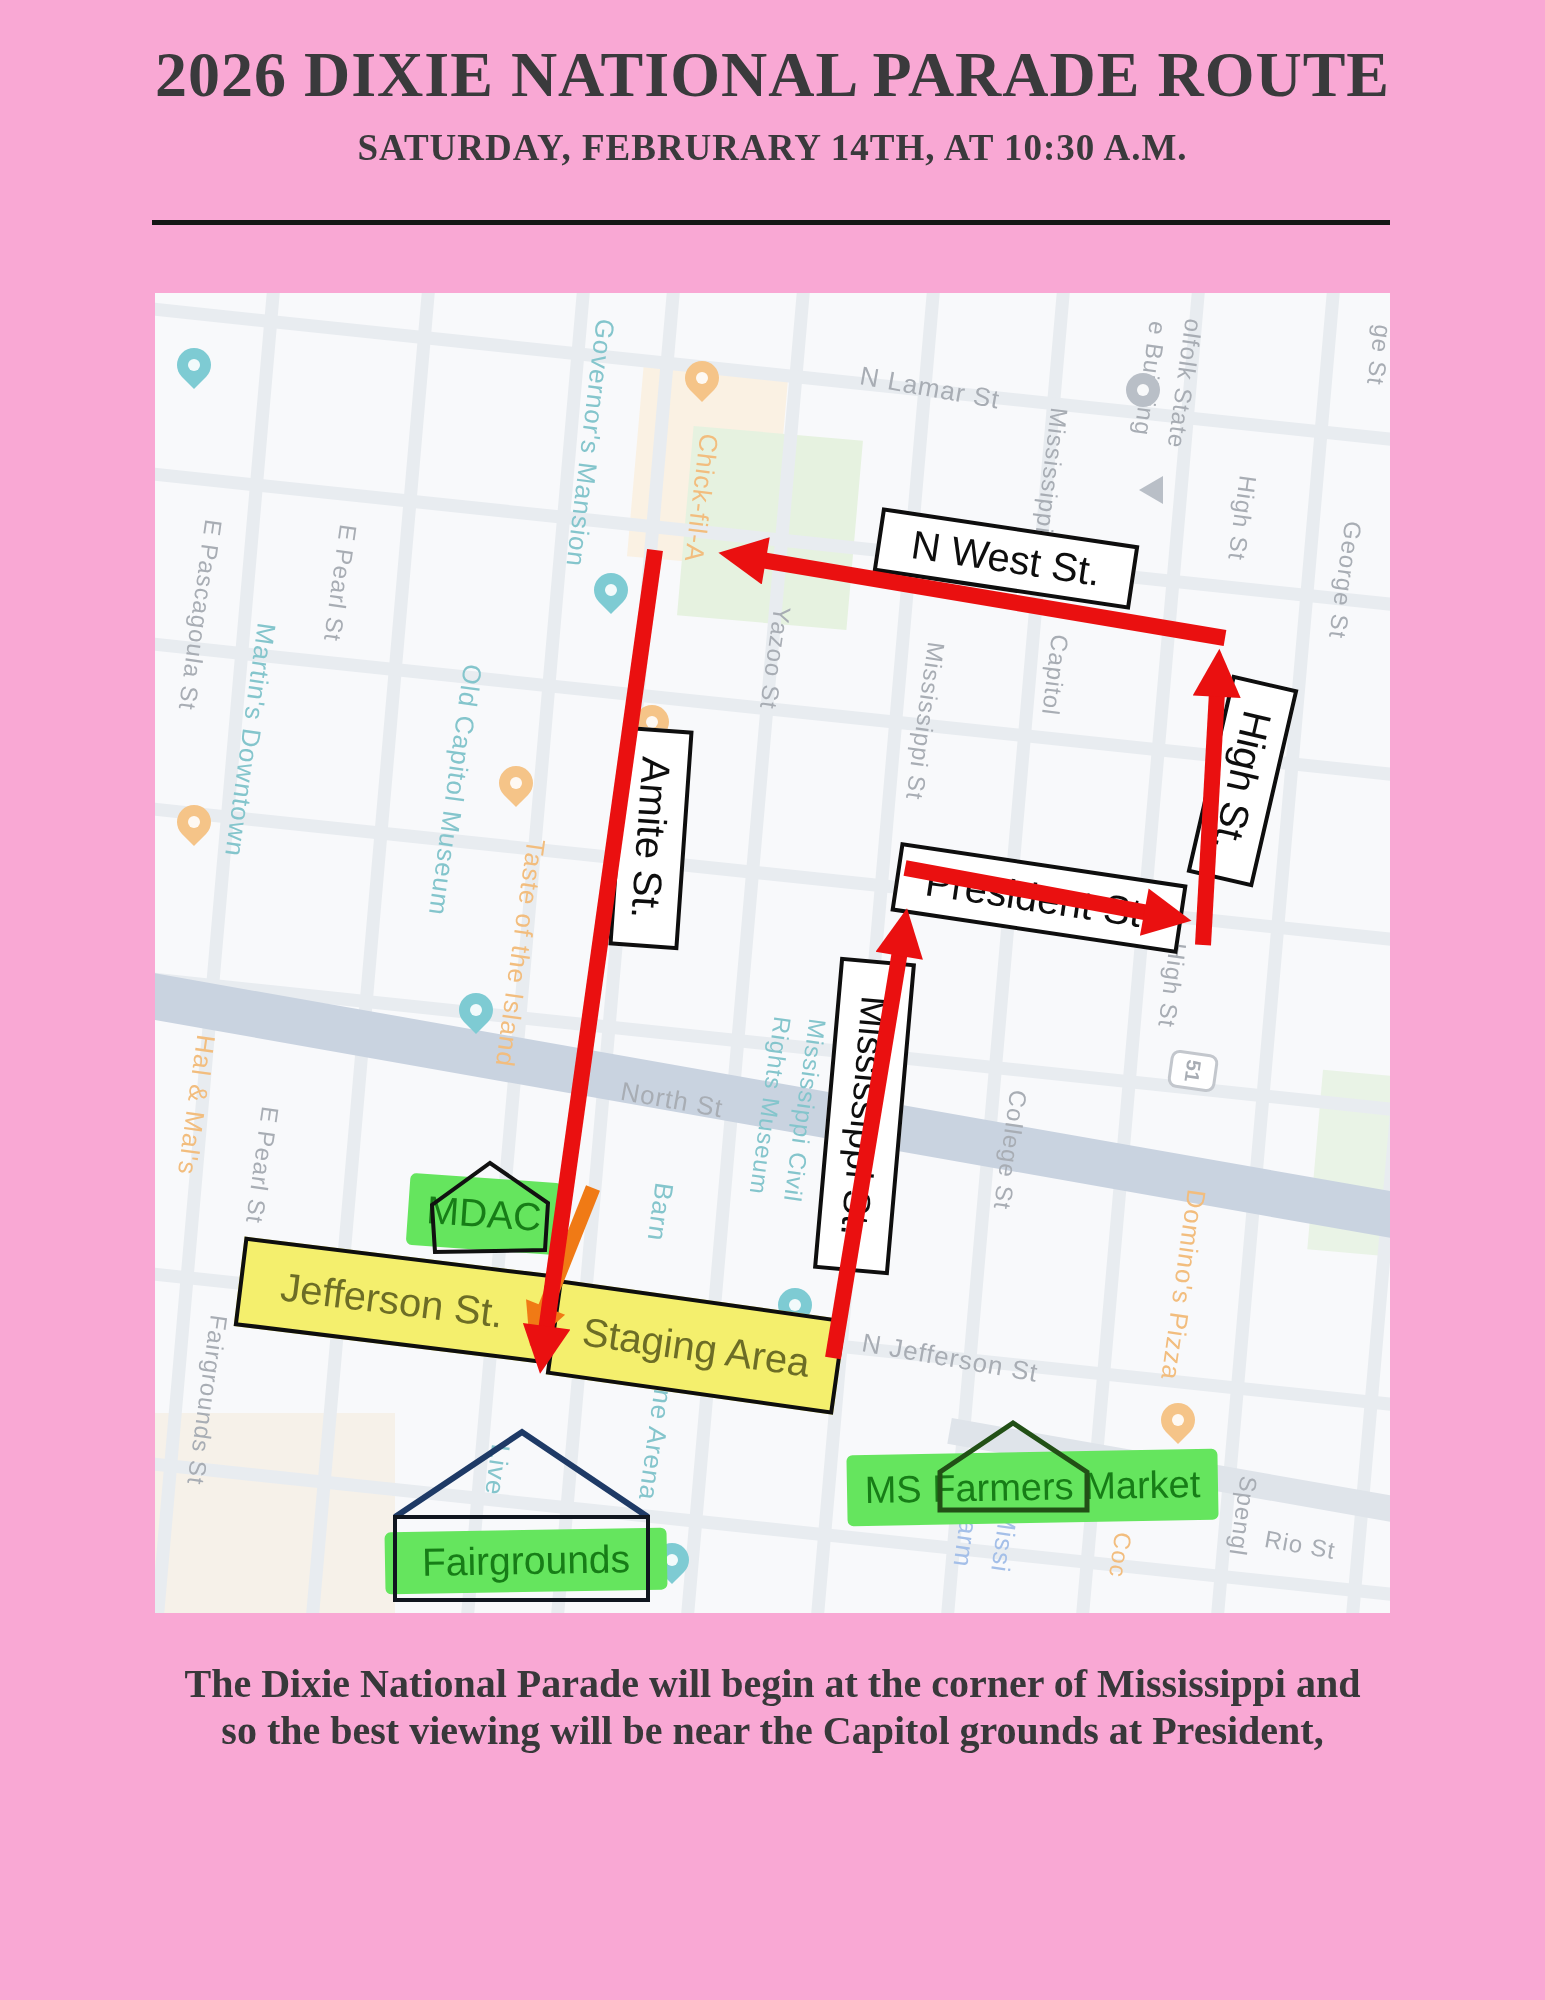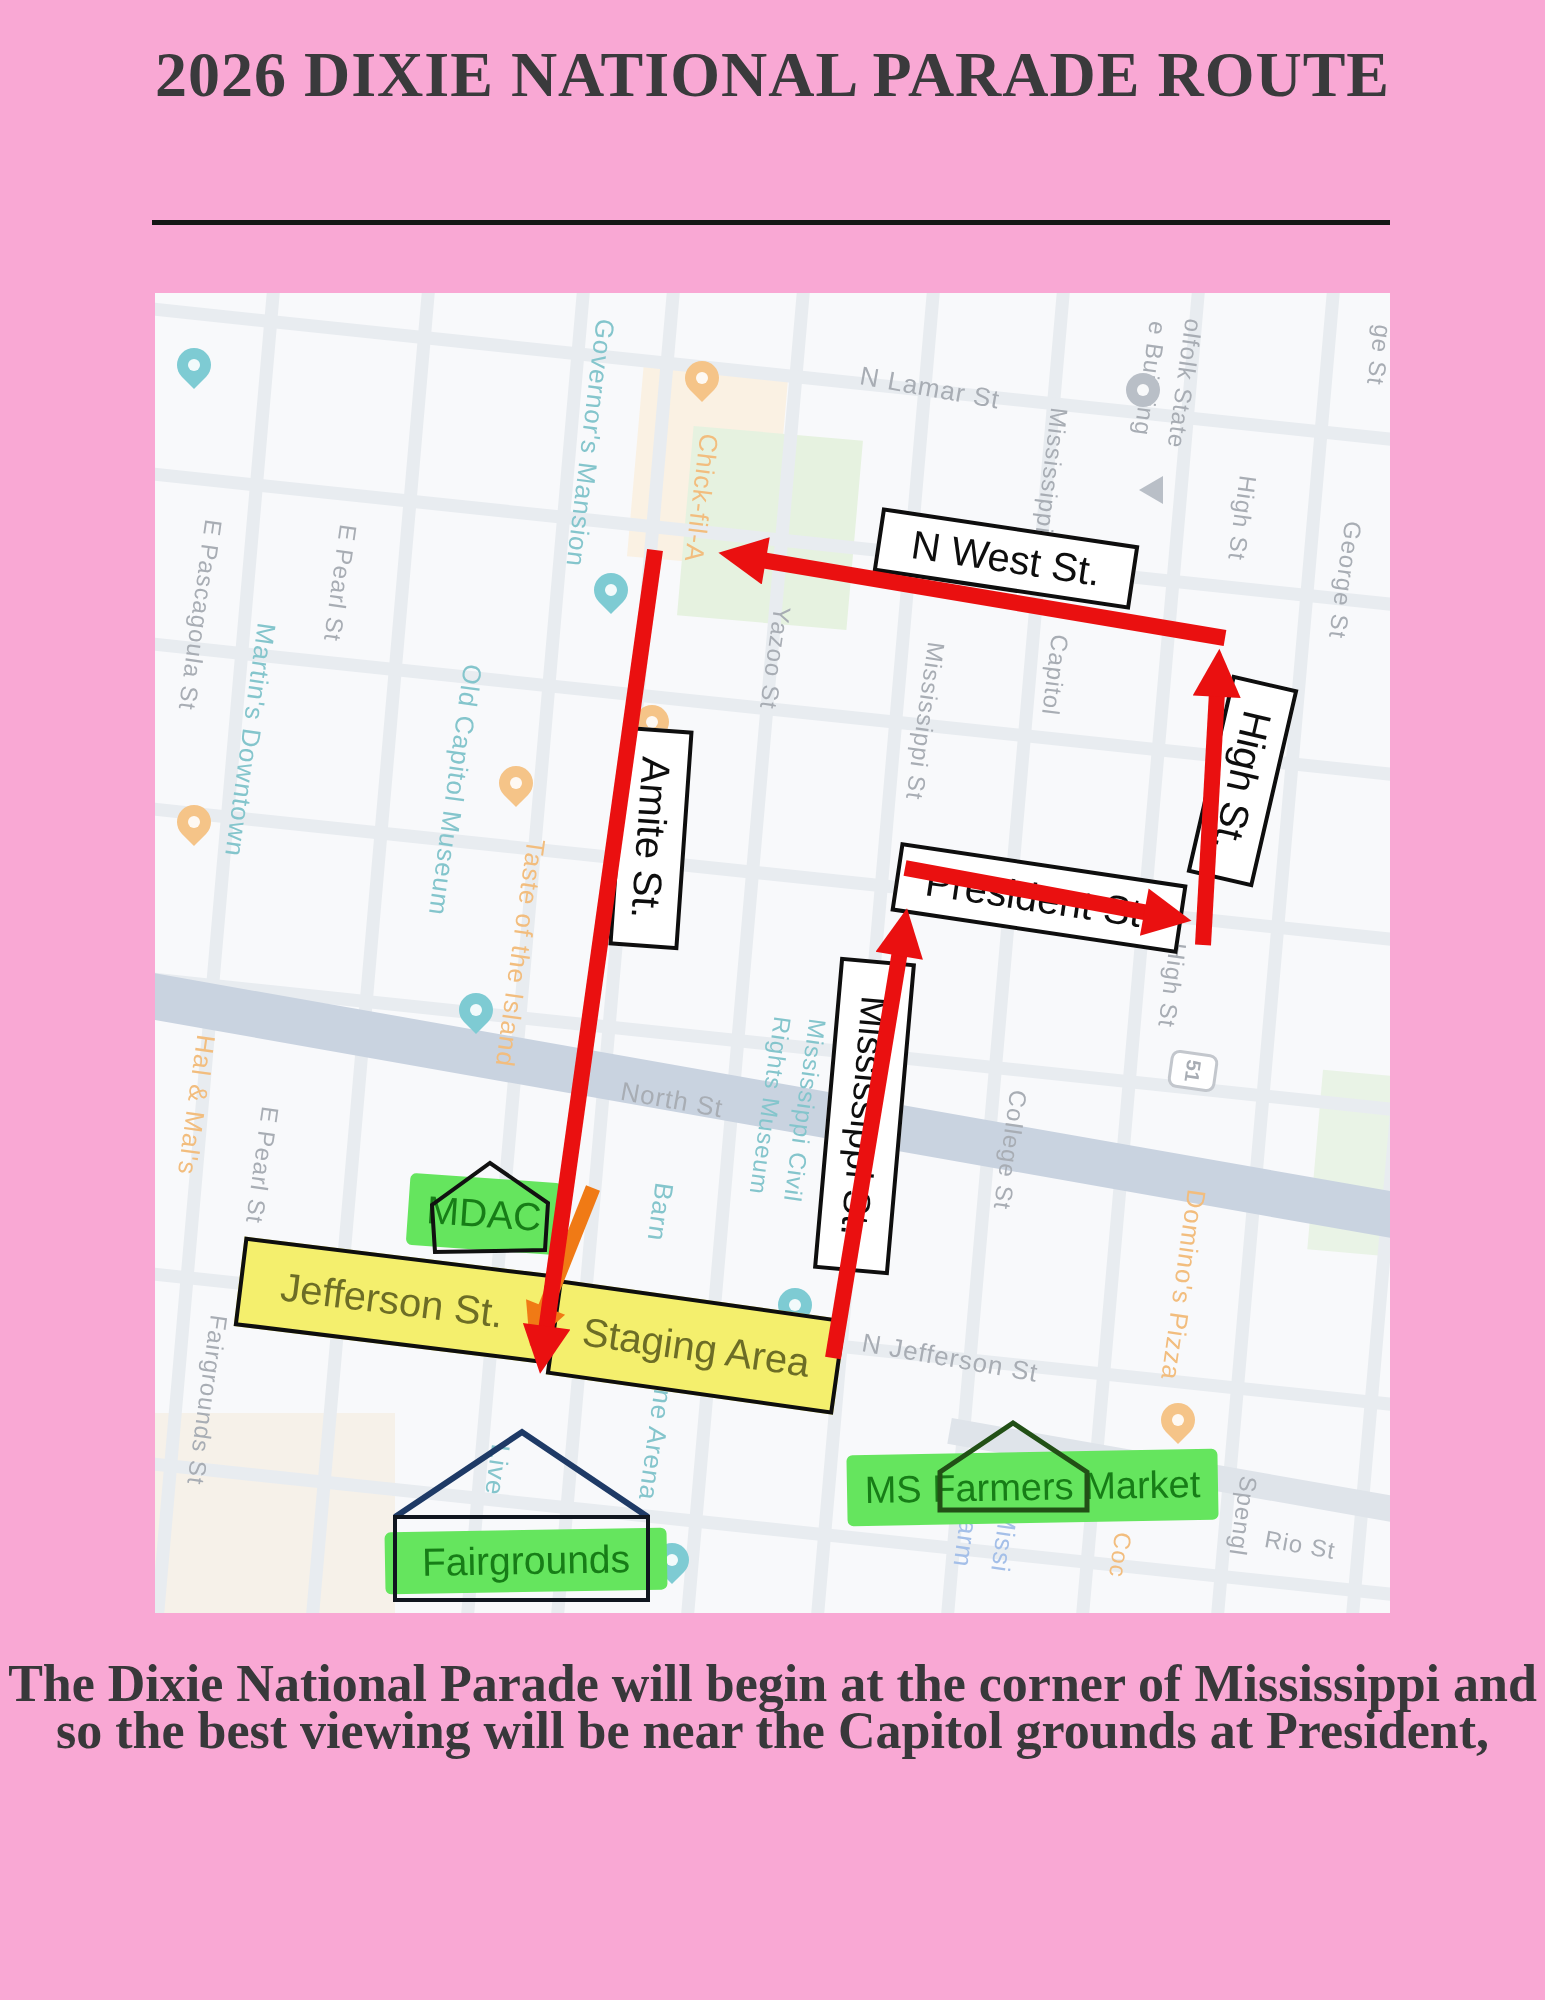--- a/index.html
+++ b/index.html
@@ -36,29 +36,30 @@
   
   .sign{position:absolute;background:#ffffff;border:4px solid #0e0e0e;display:flex;
         align-items:center;justify-content:center;color:#0e0e0e;font-size:40px;}
   .hl-yellow{position:absolute;background:#f4ef6d;border:4px solid #0e0e0e;display:flex;
         align-items:center;justify-content:center;color:#6d6d26;font-size:40px;}
   .hl-green{position:absolute;background:#65e55e;border-radius:6px;display:flex;
         align-items:center;justify-content:center;color:#177d17;font-size:39px;}
   #routes{position:absolute;left:0;top:0;width:1235px;height:1320px;pointer-events:none;}
   
   #desc{position:absolute;left:0;top:1660px;width:1545px;text-align:center;
-        font-family:"Liberation Serif",serif;font-weight:700;font-size:52px;
+        font-family:"Liberation Serif",serif;font-weight:700;font-size:40px;
         line-height:47px;color:#38383a;}
 </style>
 </head>
 <body>
 
 <div id="page">
 
   <div id="title">2026 DIXIE NATIONAL PARADE ROUTE</div>
+  <div id="subtitle">SATURDAY, FEBRURARY 14TH, AT 10:30 A.M.</div>
   <div id="rule"></div>
 
   <div id="map">
 
     <div class="blk" style="left:480px;top:80px;width:145px;height:190px;background:#faf1e3;transform:rotate(5deg);"></div>
     <div class="blk" style="left:530px;top:140px;width:170px;height:190px;background:#e6f2e0;transform:rotate(5deg);"></div>
     <div class="blk" style="left:1160px;top:780px;width:80px;height:180px;background:#e9f3e6;transform:rotate(5deg);"></div>
     <div class="blk" style="left:0px;top:1120px;width:240px;height:200px;background:#f6f1e9;"></div>
 
     <div class="vst" style="left:54px;"></div>

